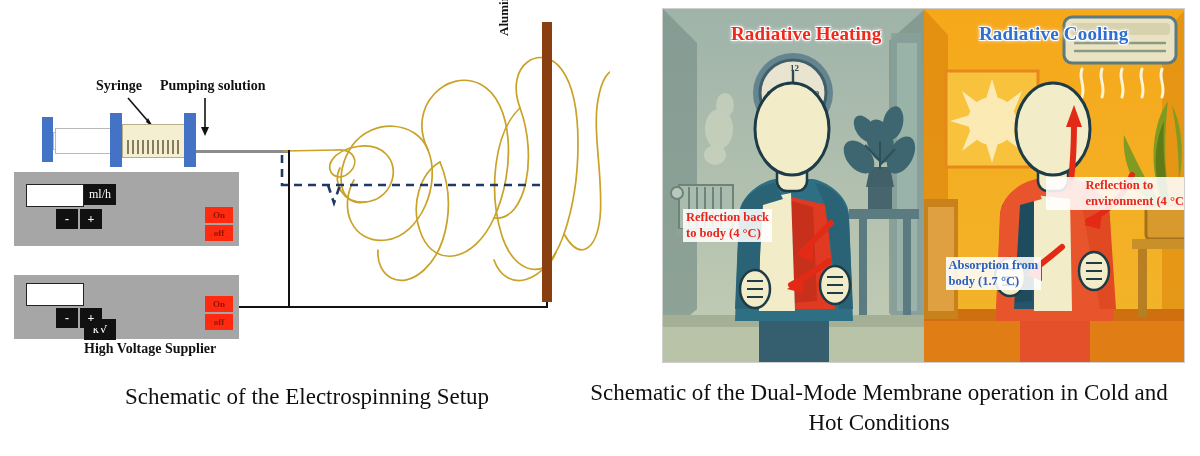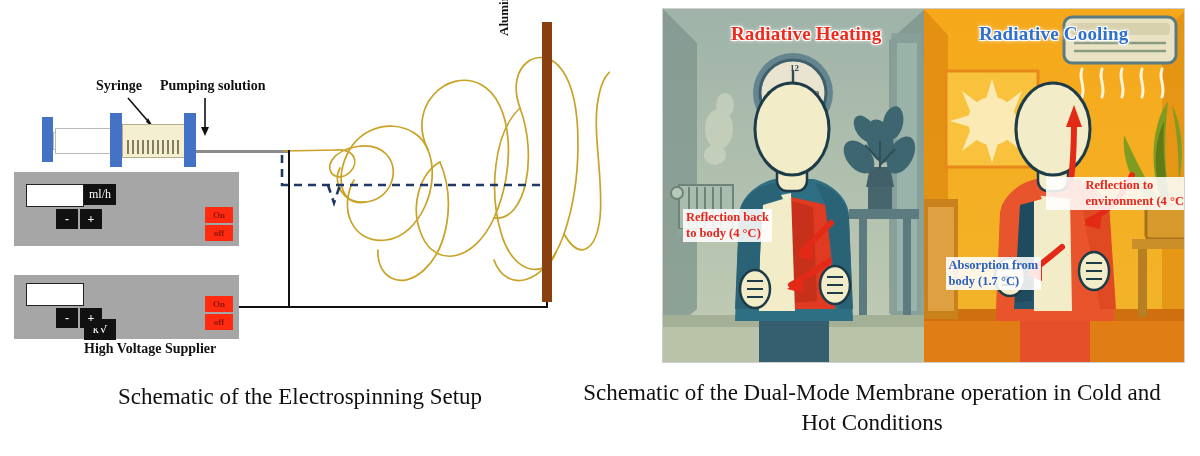--- a/index.html
+++ b/index.html
@@ -51,21 +51,21 @@
   #title-heating{color:#ee2a1c;padding-left:13px;}
   #title-cooling{color:#2f6fd0;}
 
   .callout{position:absolute;font-family:"Liberation Serif",serif;font-weight:bold;font-size:12.5px;
            line-height:1.25;background:rgba(255,255,255,.88);padding:1px 3px;z-index:45;white-space:pre;}
   #callout-reflect-body{left:20px;top:200px;color:#e8251c;}
   #callout-reflect-env{left:122px;top:168px;color:#e8251c;padding-left:40px;}
   #callout-absorption{left:22px;top:248px;color:#2a5fbd;}
 
   
-  .caption{position:absolute;text-align:center;font-family:"Liberation Serif",serif;font-size:23px;color:#101010;line-height:1.3;}
+  .caption{position:absolute;text-align:center;font-family:"Liberation Serif",serif;font-size:23px;color:#101010;line-height:1.3;padding-left:7px;}
   #caption-left{left:0;top:382px;width:600px;}
   #caption-right{left:572px;top:378px;width:600px;}
 </style>
 </head>
 <body>
 
 <div id="root">
 
   <div id="left-panel">
 

